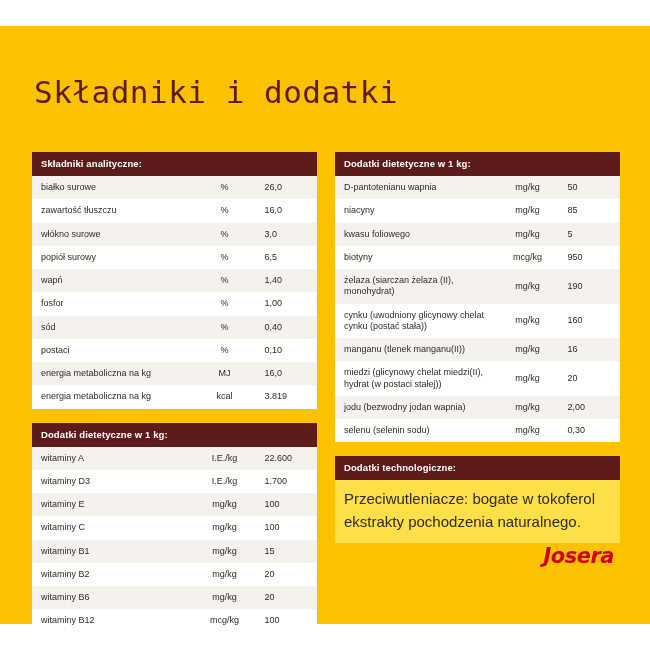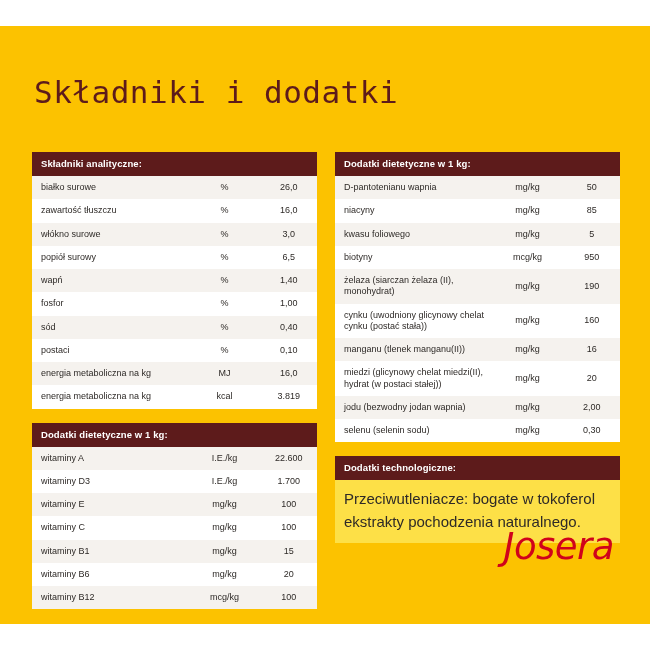--- a/index.html
+++ b/index.html
@@ -77,39 +77,38 @@
   td.c-name {
     width: 58%;
   }
   td.c-unit {
     width: 22%;
     text-align: center;
     color: #2e2a27;
   }
   td.c-val {
     width: 20%;
-    text-align: center;
     padding-right: 9px;
     padding-left: 0;
   }
   .note-box {
     background: #fde047;
     font-size: 15px;
     color: #2e2a27;
     line-height: 1.5;
     padding: 8px 10px 10px 9px;
   }
   .brand {
     position: absolute;
     right: 36px;
     bottom: 56px;
     font-family: "DejaVu Sans", sans-serif;
-    font-weight: normal;
+    font-weight: bold;
     font-style: italic;
-    font-size: 37px;
+    font-size: 21px;
     color: #d0021b;
     letter-spacing: -0.5px;
   }
 </style>
 </head>
 <body>
 
 <div class="poster">
 
   <h1 class="title">Składniki i dodatki</h1>
@@ -199,20 +198,25 @@
             <td class="c-name">witaminy C</td>
             <td class="c-unit">mg/kg</td>
             <td class="c-val">100</td>
           </tr>
           <tr>
             <td class="c-name">witaminy B1</td>
             <td class="c-unit">mg/kg</td>
             <td class="c-val">15</td>
           </tr>
           <tr>
+            <td class="c-name">witaminy B2</td>
+            <td class="c-unit">mg/kg</td>
+            <td class="c-val">20</td>
+          </tr>
+          <tr>
             <td class="c-name">witaminy B6</td>
             <td class="c-unit">mg/kg</td>
             <td class="c-val">20</td>
           </tr>
           <tr>
             <td class="c-name">witaminy B12</td>
             <td class="c-unit">mcg/kg</td>
             <td class="c-val">100</td>
           </tr>
         </tbody>

